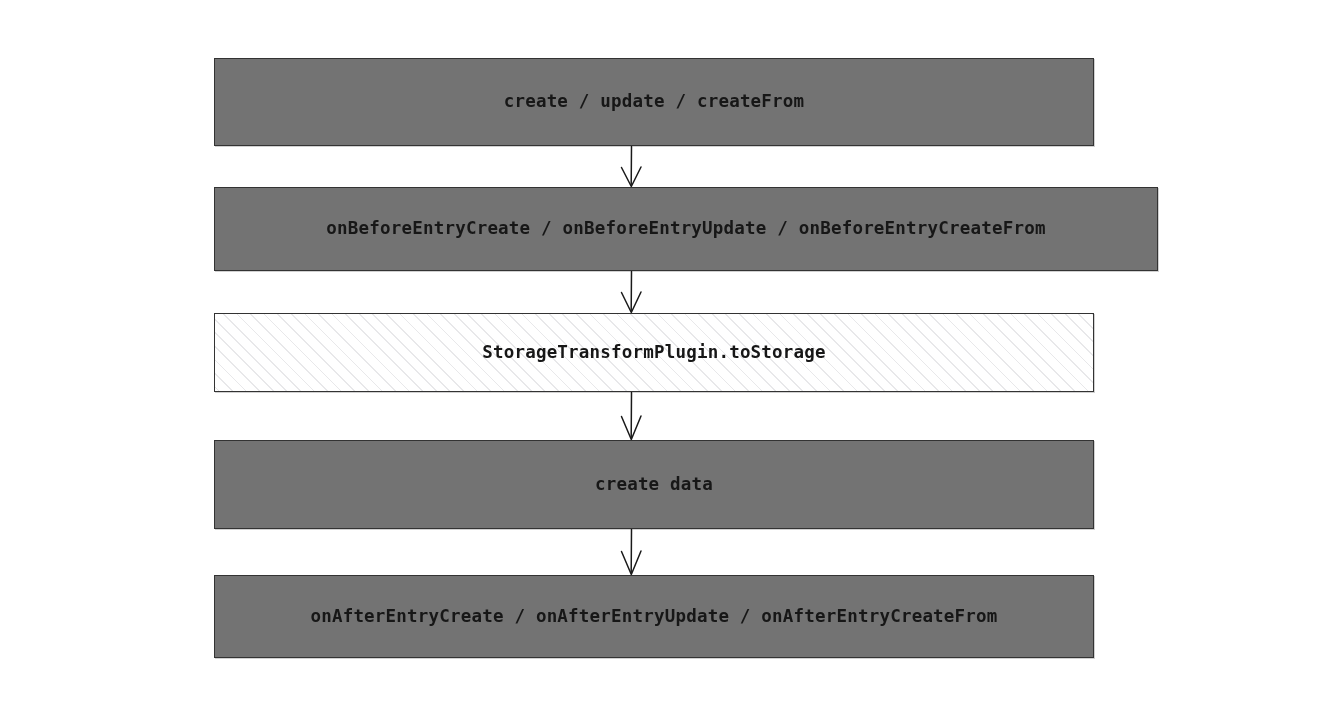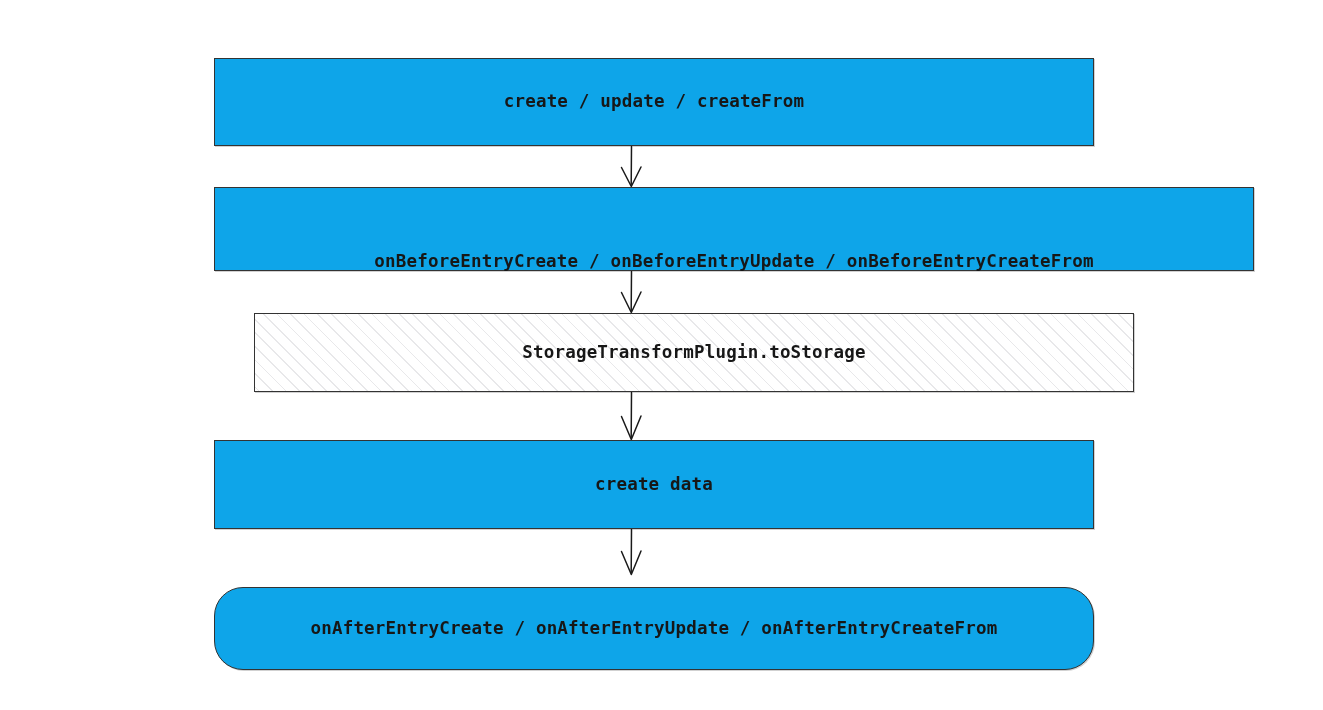--- a/index.html
+++ b/index.html
@@ -24,36 +24,35 @@
     height: 710px;
   }
 
   .flow-node {
     position: absolute;
     box-sizing: border-box;
     display: flex;
     align-items: center;
     justify-content: center;
     border: 1.6px solid #333333;
-    background: #0ea5e9;
+    background: #737373;
     box-shadow: 1px 1px 0 rgba(0,0,0,0.18);
   }
 
   .flow-node.hatched {
     background-color: #ffffff;
     background-image: repeating-linear-gradient(
       45deg,
       rgba(140,140,150,0.00) 0px,
       rgba(140,140,150,0.00) 2.2px,
       rgba(140,140,150,0.20) 2.2px,
       rgba(140,140,150,0.20) 3.4px,
       rgba(140,140,150,0.00) 3.4px,
       rgba(140,140,150,0.00) 9.6px
     );
-    margin-left: 40px;
   }
 
   .flow-node-label {
     font-family: "DejaVu Sans Mono", "Liberation Mono", monospace;
     font-weight: bold;
     font-size: 17.5px;
     letter-spacing: 0.2px;
     color: #171717;
     white-space: nowrap;
     line-height: 1;
@@ -91,29 +90,29 @@
     <g>
       <path d="M631.5,529.5 L631.2,572.5" stroke="#1a1a1a" stroke-width="1.5" fill="none" stroke-linecap="round"></path>
       <path d="M621.5,551.5 L631.3,574.5 L641.0,551.0" stroke="#1a1a1a" stroke-width="1.5" fill="none" stroke-linecap="round" stroke-linejoin="round"></path>
     </g>
   </svg>
 
   <div class="flow-node" id="node-n1" style="left: 214px; top: 58px; width: 880px; height: 88px;">
     <span class="flow-node-label">create / update / createFrom</span>
   </div>
 
-  <div class="flow-node" id="node-n2" style="left: 214px; top: 187px; width: 1040px; height: 84px; align-items: flex-end;">
+  <div class="flow-node" id="node-n2" style="left: 214px; top: 187px; width: 944px; height: 84px;">
     <span class="flow-node-label">onBeforeEntryCreate / onBeforeEntryUpdate / onBeforeEntryCreateFrom</span>
   </div>
 
   <div class="flow-node hatched" id="node-n3" style="left: 214px; top: 313px; width: 880px; height: 79px;">
     <span class="flow-node-label">StorageTransformPlugin.toStorage</span>
   </div>
 
   <div class="flow-node" id="node-n4" style="left: 214px; top: 440px; width: 880px; height: 89px;">
     <span class="flow-node-label">create data</span>
   </div>
 
-  <div class="flow-node" id="node-n5" style="left: 214px; top: 587px; width: 880px; height: 83px; border-radius: 29px;">
+  <div class="flow-node" id="node-n5" style="left: 214px; top: 575px; width: 880px; height: 83px;">
     <span class="flow-node-label">onAfterEntryCreate / onAfterEntryUpdate / onAfterEntryCreateFrom</span>
   </div>
 
 </div>
 
 </body></html>

